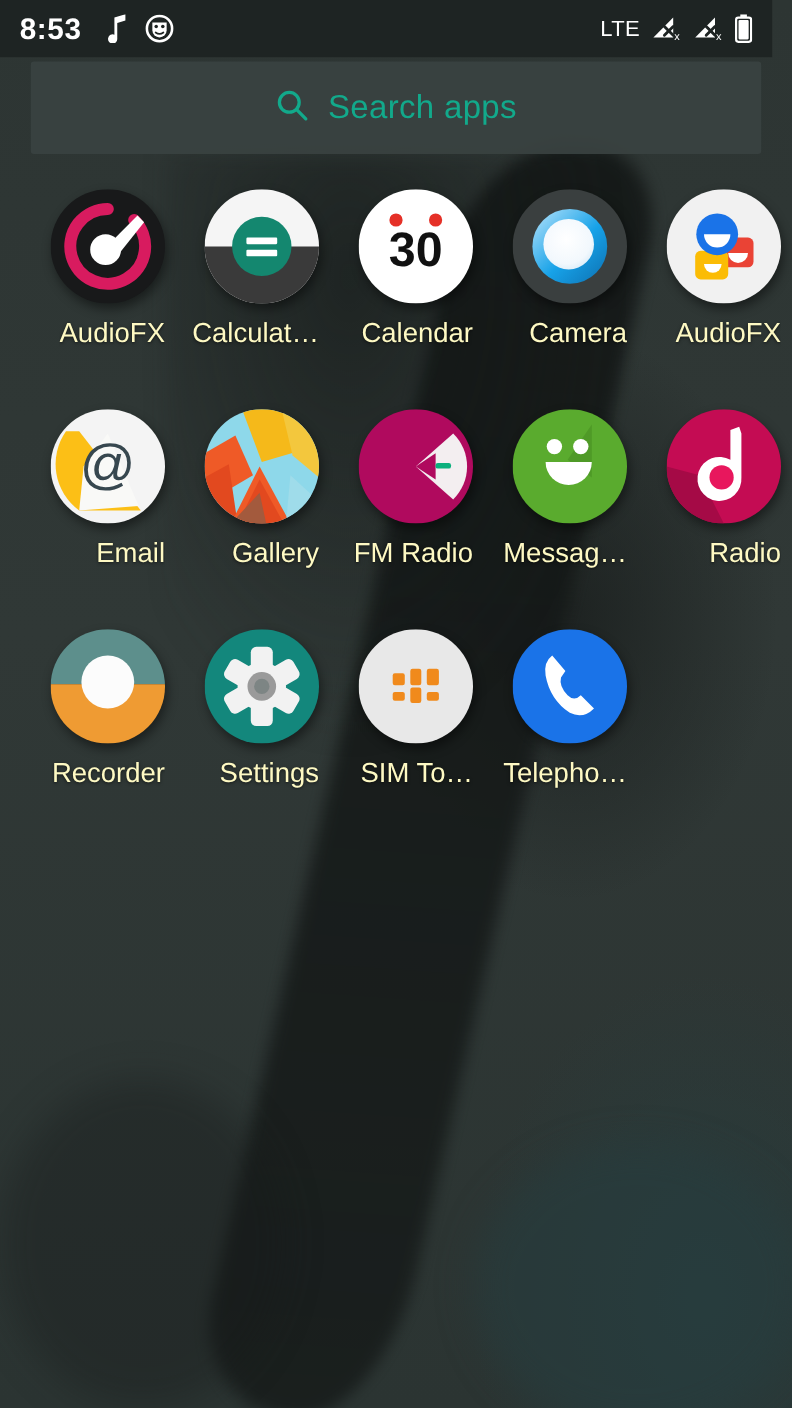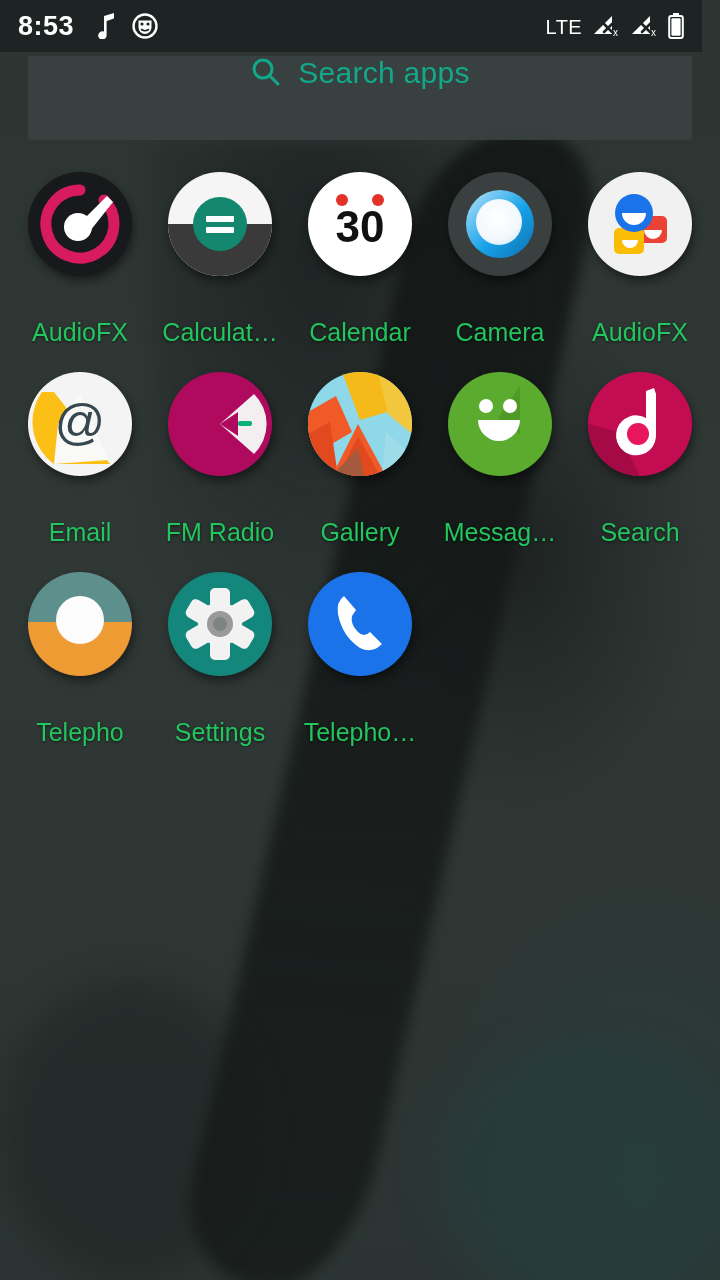--- a/index.html
+++ b/index.html
@@ -63,54 +63,53 @@
   .status-right{ margin-left:auto; display:flex; align-items:flex-end; gap:10px; }
   #lte-text{ font-size:20px; font-weight:400; letter-spacing:0.4px; }
   .sb-icon{ display:block; }
 
   
   #search-bar{
     position:absolute; left:28px; top:56px;
     width:664px; height:84px;
     background:rgba(58,66,65,0.92);
     border-radius:3px;
-    display:flex; align-items:flex-start; justify-content:center;
+    display:flex; align-items:center; justify-content:center;
     gap:16px;
     cursor:text;
   }
   #search-placeholder{
     color:#12a98b;
     font-size:30px;
     letter-spacing:0.3px;
   }
 
   
   #app-grid{
     position:absolute; left:0; top:172px;
     width:720px;
     display:grid;
     grid-template-columns:repeat(5,1fr);
     row-gap:22px;
     padding:0 10px;
   }
   .app-cell{
-    display:flex; flex-direction:column; align-items:center;
+    display:flex; flex-direction:column; align-items:flex-end;
     cursor:pointer;
     height:178px;
-    gap:29px;
   }
   .icon-wrap{
     position:relative;
     width:104px; height:104px;
     filter:drop-shadow(2px 5px 5px rgba(0,0,0,0.45));
   }
   .icon-wrap svg{ display:block; width:104px; height:104px; }
   .app-label{
     margin-top:14px;
-    color:#22c55e;
+    color:#fef9c3;
     font-size:25px;
     line-height:1.1;
     max-width:126px;
     white-space:nowrap;
     overflow:hidden;
     text-overflow:ellipsis;
     text-align:center;
     text-shadow:0 1px 3px rgba(0,0,0,0.6);
   }
 </style>
@@ -275,32 +274,20 @@
         <text x="52" y="67" text-anchor="middle" font-size="50" fill="#37474f" font-family="Liberation Sans, sans-serif">@</text>
       </svg>
     </div>
     <div class="app-label">Email</div>
   </div>
 
 
   <div class="app-cell">
     <div class="icon-wrap">
       <svg viewBox="0 0 104 104">
-        <circle cx="52" cy="52" r="52" fill="#b00a5e"></circle>
-        <path d="M52 52 L86 22 A42 42 0 0 1 86 82 Z" fill="#f3eef0"></path>
-        <path d="M52 52 L70 40 L70 64 Z" fill="#b00a5e"></path>
-        <rect x="70" y="49" width="14" height="5" rx="2" fill="#0bb07d"></rect>
-      </svg>
-    </div>
-    <div class="app-label">FM Radio</div>
-  </div>
-
-  <div class="app-cell">
-    <div class="icon-wrap">
-      <svg viewBox="0 0 104 104">
         <defs>
             <clipPath id="galclip">
               <circle cx="52" cy="52" r="52"></circle>
             </clipPath>
           </defs>
         <g clip-path="url(#galclip)">
           <rect width="104" height="104" fill="#8ed8ea"></rect>
           <path d="M34 0 L70 0 L86 38 L52 48 Z" fill="#f5b91a"></path>
           <path d="M70 0 L104 24 L104 62 L80 42 Z" fill="#f3c73d"></path>
           <path d="M0 40 L28 24 L44 60 L0 86 Z" fill="#ef5a27"></path>
@@ -311,77 +298,105 @@
           <path d="M78 60 L104 84 L104 104 L74 104 Z" fill="#9fdcea"></path>
         </g>
       </svg>
     </div>
     <div class="app-label">Gallery</div>
   </div>
 
   <div class="app-cell">
     <div class="icon-wrap">
       <svg viewBox="0 0 104 104">
+        <circle cx="52" cy="52" r="52" fill="#b00a5e"></circle>
+        <path d="M52 52 L86 22 A42 42 0 0 1 86 82 Z" fill="#f3eef0"></path>
+        <path d="M52 52 L70 40 L70 64 Z" fill="#b00a5e"></path>
+        <rect x="70" y="49" width="14" height="5" rx="2" fill="#0bb07d"></rect>
+      </svg>
+    </div>
+    <div class="app-label">FM Radio</div>
+  </div>
+
+  <div class="app-cell">
+    <div class="icon-wrap">
+      <svg viewBox="0 0 104 104">
         <circle cx="52" cy="52" r="52" fill="#5aab2e"></circle>
         <path d="M72 14 L72 62 L50 46 Z" fill="#4f9a27"></path>
         <circle cx="38" cy="34" r="7" fill="#fff"></circle>
         <circle cx="62" cy="34" r="7" fill="#fff"></circle>
         <path d="M30 48 L72 48 A21 21 0 0 1 30 48 Z" fill="#fff"></path>
       </svg>
     </div>
     <div class="app-label">Messag…</div>
   </div>
 
   <div class="app-cell">
     <div class="icon-wrap">
       <svg viewBox="0 0 104 104">
         <circle cx="52" cy="52" r="52" fill="#c40c53"></circle>
         <path d="M0 52 A52 52 0 0 0 52 104 L30 60 Z" fill="#a50a46"></path>
         <path d="M66 16 L58 19 L58 46 A20 20 0 1 0 68 62 L68 22 Z" fill="#fff"></path>
         <circle cx="50" cy="62" r="11" fill="#e8175d"></circle>
       </svg>
     </div>
-    <div class="app-label">Search</div>
+    <div class="app-label">Radio</div>
   </div>
 
   <div class="app-cell">
     <div class="icon-wrap">
       <svg viewBox="0 0 104 104">
         <defs>
             <clipPath id="recclip">
               <circle cx="52" cy="52" r="52"></circle>
             </clipPath>
           </defs>
         <g clip-path="url(#recclip)">
           <rect width="104" height="50" fill="#5d8f8c"></rect>
           <rect y="50" width="104" height="54" fill="#ef9b33"></rect>
         </g>
         <circle cx="52" cy="48" r="24" fill="#fcfcfc"></circle>
       </svg>
     </div>
-    <div class="app-label">Telepho</div>
+    <div class="app-label">Recorder</div>
   </div>
 
   <div class="app-cell">
     <div class="icon-wrap">
       <svg viewBox="0 0 104 104">
         <circle cx="52" cy="52" r="52" fill="#13877c"></circle>
         <g fill="#f2f2f2">
           <rect x="42" y="16" width="20" height="72" rx="5"></rect>
           <rect x="42" y="16" width="20" height="72" rx="5" transform="rotate(60 52 52)"></rect>
           <rect x="42" y="16" width="20" height="72" rx="5" transform="rotate(120 52 52)"></rect>
         </g>
         <circle cx="52" cy="52" r="22" fill="#f2f2f2"></circle>
         <circle cx="52" cy="52" r="13" fill="#9a9a9a"></circle>
         <circle cx="52" cy="52" r="7" fill="#7d8584"></circle>
       </svg>
     </div>
     <div class="app-label">Settings</div>
   </div>
 
+  <div class="app-cell">
+    <div class="icon-wrap">
+      <svg viewBox="0 0 104 104">
+        <circle cx="52" cy="52" r="52" fill="#e8e8e8"></circle>
+        <g fill="#f08a1c">
+          <rect x="31" y="40" width="11" height="11" rx="2"></rect>
+          <rect x="47" y="36" width="10" height="15" rx="2"></rect>
+          <rect x="62" y="36" width="11" height="15" rx="2"></rect>
+          <rect x="31" y="57" width="11" height="8" rx="2"></rect>
+          <rect x="47" y="53" width="10" height="14" rx="2"></rect>
+          <rect x="62" y="57" width="11" height="8" rx="2"></rect>
+        </g>
+      </svg>
+    </div>
+    <div class="app-label">SIM To…</div>
+  </div>
 
   <div class="app-cell">
     <div class="icon-wrap">
       <svg viewBox="0 0 104 104">
         <circle cx="52" cy="52" r="52" fill="#1a73e8"></circle>
         <path d="M36 24 Q28 30 30 42 Q34 64 52 76 Q64 82 74 72 L62 60 Q56 66 50 60 Q42 52 44 44 L48 38 Z" fill="#ffffff"></path>
       </svg>
     </div>
     <div class="app-label">Telepho…</div>
   </div>

